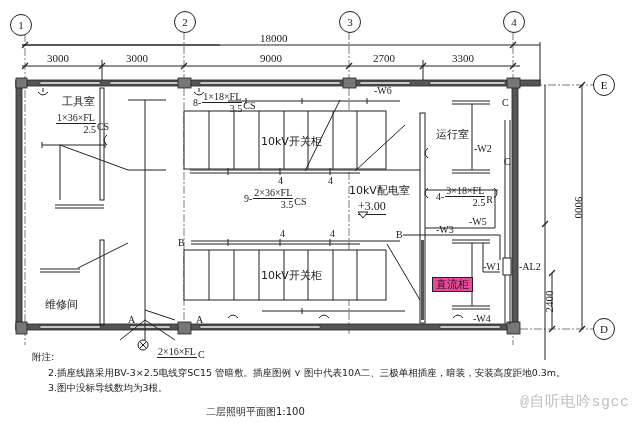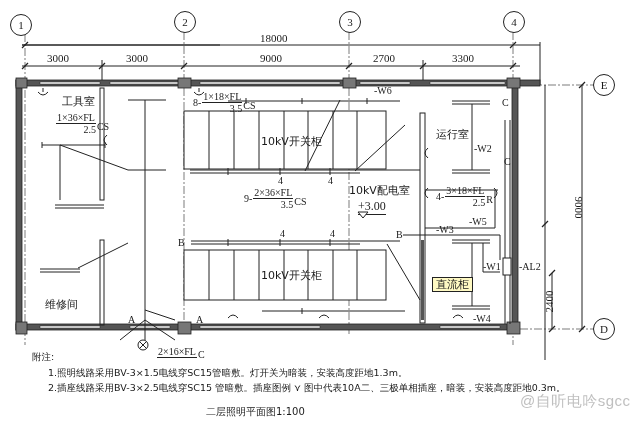--- a/index.html
+++ b/index.html
@@ -22,21 +22,21 @@
   .circuit { font-size: 10px; font-family: "Liberation Serif", serif; }
   .notes { position: absolute; left: 36px; top: 349px; font-size: 9.5px;
            font-family: "DejaVu Sans", sans-serif; line-height: 15.5px; }
   .notes .note-line { white-space: nowrap; }
   .notes .head { margin-left: -4px; }
   .notes .item { margin-left: 12px; }
   .title { position: absolute; left: 206px; top: 405px; font-size: 10px;
            font-family: "DejaVu Sans", sans-serif; }
   .title .main { border-bottom: 2px solid #f9a8d4; padding-bottom: 7px; }
   .watermark { position: absolute; left: 520px; top: 392px; font-size: 15px;
-               color: rgba(170,170,170,0.75); font-family: Liberation Sans, sans-serif;
+               color: rgba(170,170,170,0.75); font-family: Liberation Mono, monospace;
                letter-spacing: 0.5px; }
   .elev { position: absolute; font-size: 12px; font-family: "Liberation Serif", serif; }
 </style>
 </head>
 <body>
 
 <svg id="plan" viewBox="0 0 640 423" xmlns="http://www.w3.org/2000/svg">
   <g stroke="#222" fill="none" stroke-width="1">
 
     <line x1="25" y1="34" x2="25" y2="345" stroke-dasharray="8,2,2,2" stroke-width="0.6"></line>
@@ -241,21 +241,21 @@
 <div class="t dim" style="left:260px; top:53px;">9000</div>
 <div class="t dim" style="left:373px; top:53px;">2700</div>
 <div class="t dim" style="left:452px; top:53px;">3300</div>
 <div class="t dim" style="left:567px; top:202px; transform:rotate(90deg);">9000</div>
 <div class="t dim" style="left:538px; top:296px; transform:rotate(-90deg);">2400</div>
 
 <div class="t room" style="left:62px; top:96px;">工具室</div>
 <div class="t room" style="left:45px; top:299px;">维修间</div>
 <div class="t room" style="left:349px; top:185px;">10kV配电室</div>
 <div class="t room" style="left:436px; top:129px;">运行室</div>
-<div class="t room" style="left:432px; top:277px; border:1px solid #222; padding:1px 3px; background:#fef9c3;">直流柜</div>
+<div class="t room" style="left:432px; top:277px; border:1px solid #222; padding:1px 3px; background:#ec4899;">直流柜</div>
 
 <div class="t room" style="left:261px; top:136px;">10kV开关柜</div>
 <div class="t room" style="left:261px; top:270px;">10kV开关柜</div>
 <div class="elev" style="left:358px; top:199px; border-bottom:1px solid #222;">+3.00</div>
 <svg style="position:absolute; left:357px; top:211px;" width="12" height="8">
     <path d="M1 1 L11 1 L6 7 Z" fill="#fff" stroke="#222"></path>
   </svg>
 
 <div class="frac" style="left:36px; top:112px;margin-left:20px;">
   <span class="fr">
@@ -310,21 +310,21 @@
 
 <div class="t circuit" style="left:128px; top:315px;">A</div>
 <div class="t circuit" style="left:196px; top:315px;">A</div>
 <div class="t circuit" style="left:178px; top:238px;">B</div>
 <div class="t circuit" style="left:396px; top:230px;">B</div>
 <div class="t circuit" style="left:502px; top:98px;">C</div>
 <div class="t circuit" style="left:504px; top:157px;">C</div>
 
 <div class="notes">
   <div class="note-line head">附注:</div>
-  <div class="note-line item">1.照明线路采用BV-3×1.5电线穿SC15管暗敷。灯开关为暗装，安装高度距地1.3m。</div>
   <div class="note-line item">2.插座线路采用BV-3×2.5电线穿SC15 管暗敷。插座图例 ⋎ 图中代表10A二、三极单相插座，暗装，安装高度距地0.3m。</div>
+  <div class="note-line item">3.图中没标导线数均为3根。</div>
 </div>
 
 <div class="title">
   <span class="main">二层照明平面图</span><span>1:100</span>
 </div>
 
 <div class="watermark">@自听电吟sgcc</div>
 
 </body></html>

